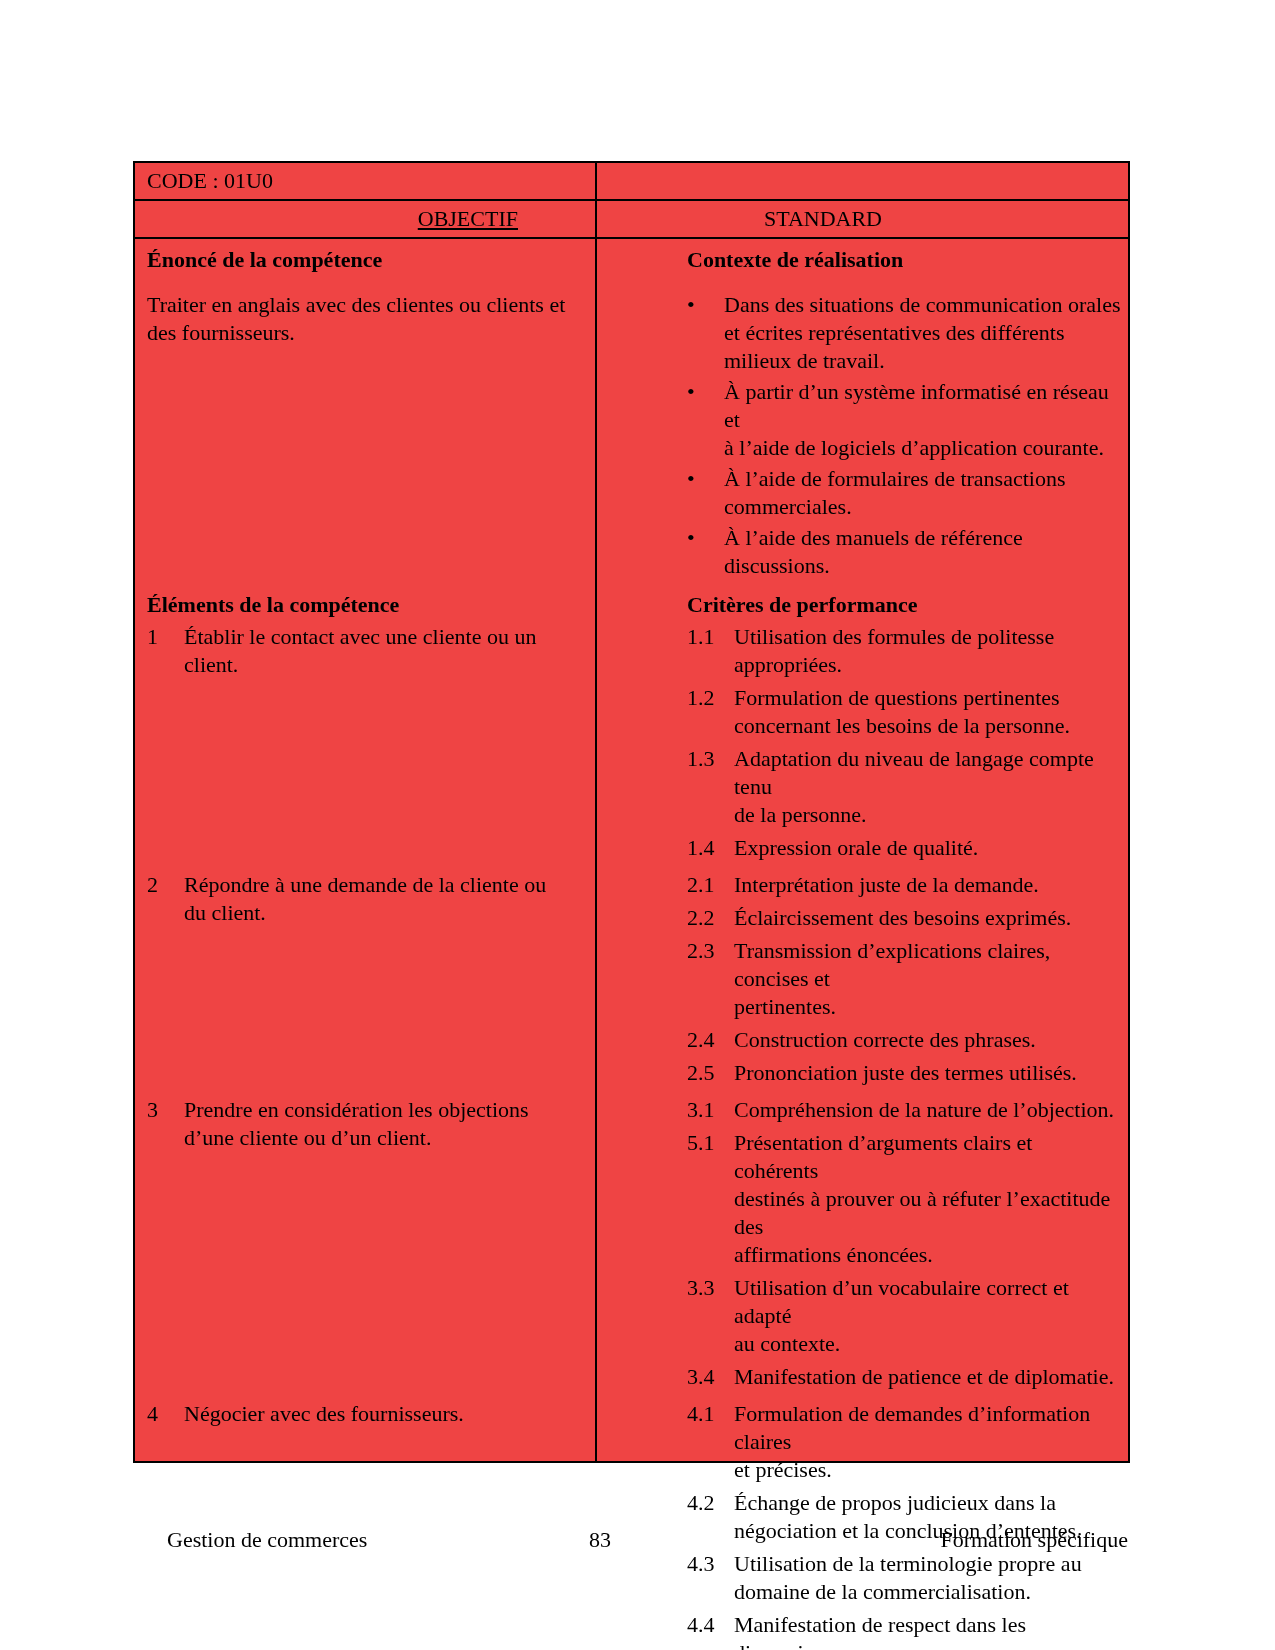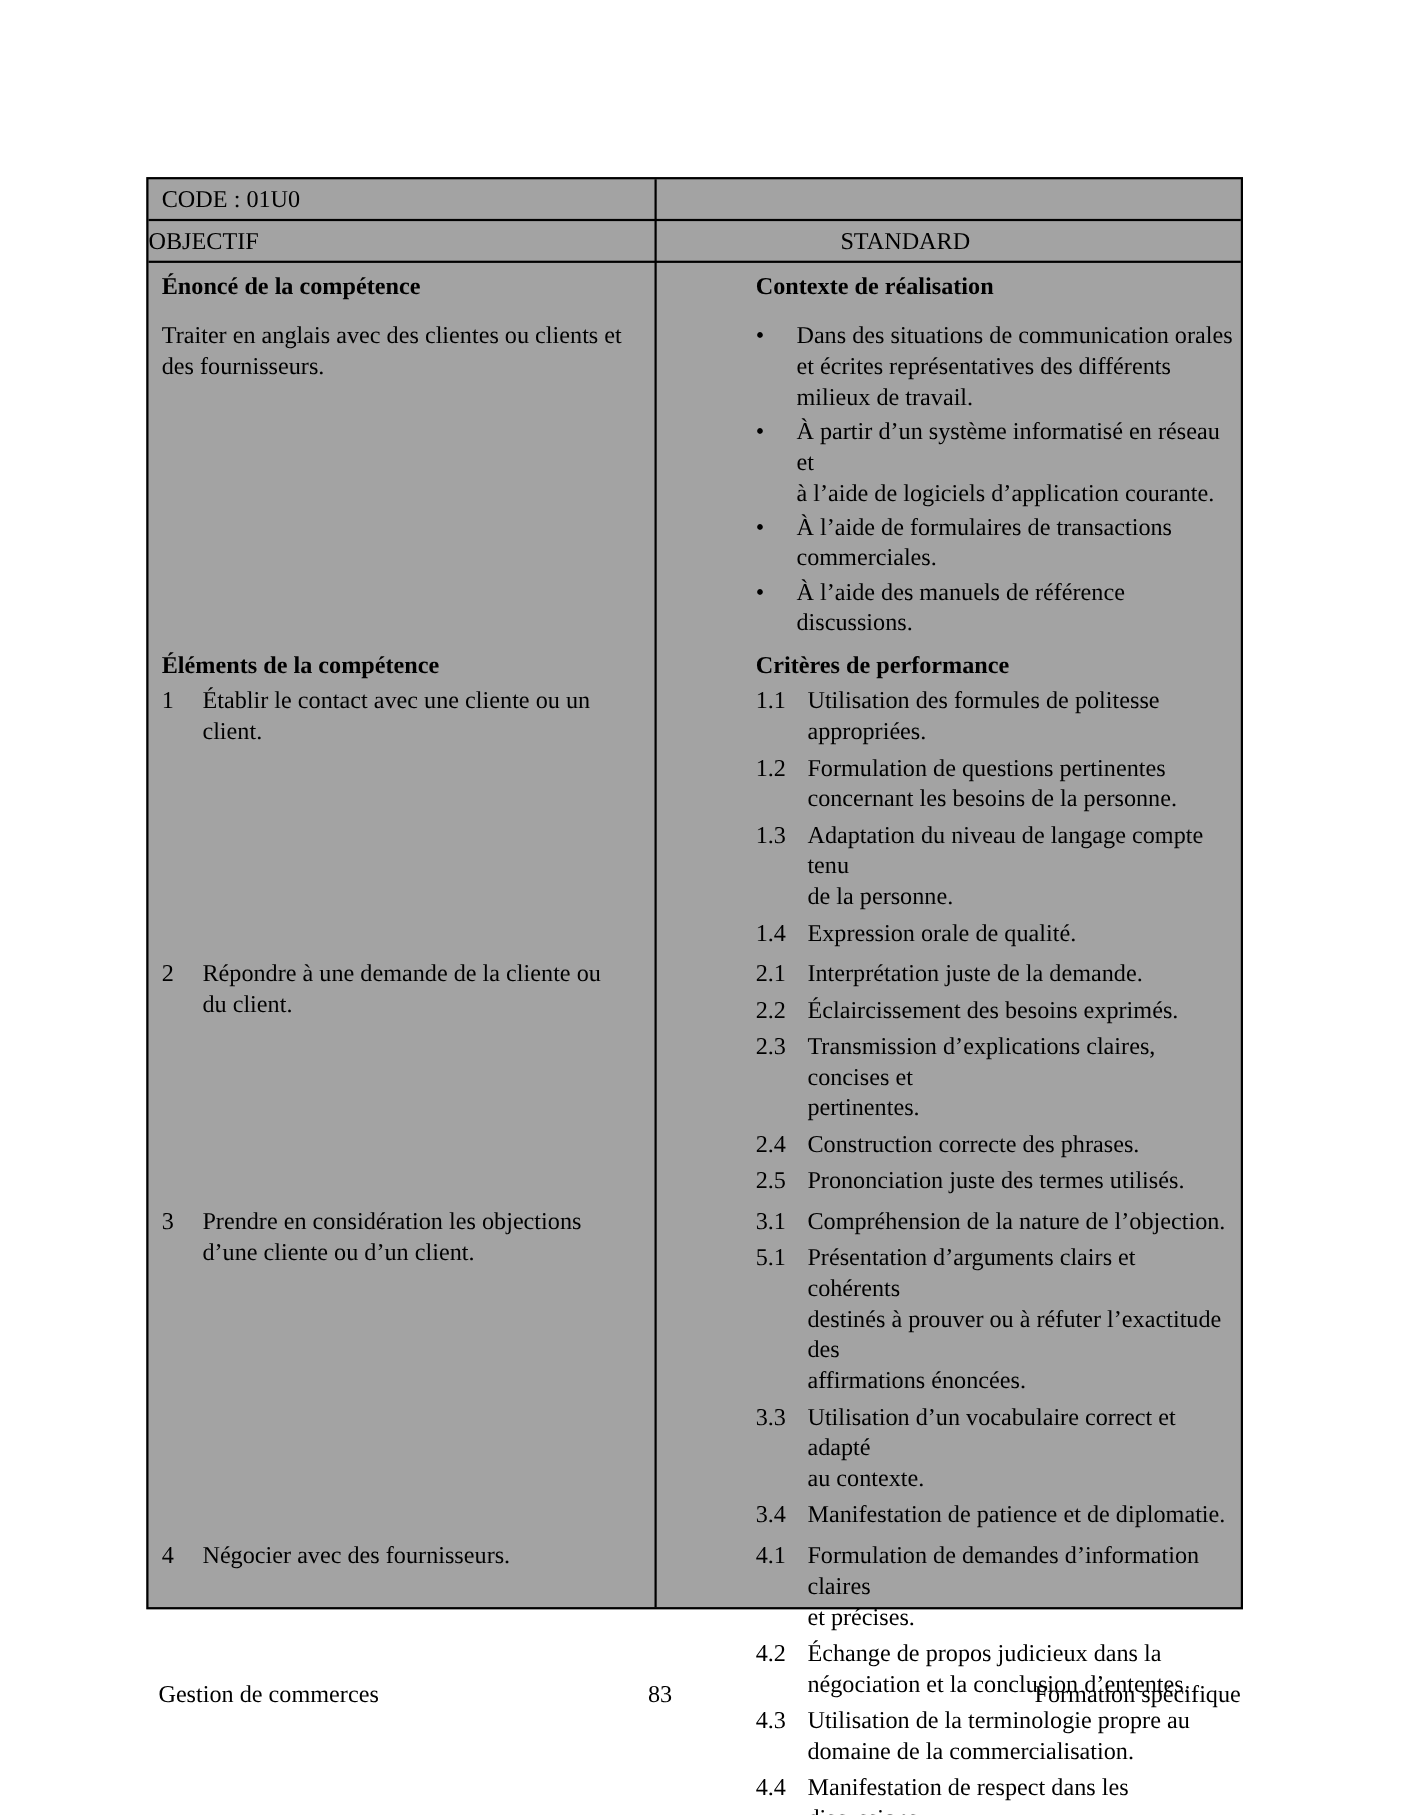--- a/index.html
+++ b/index.html
@@ -8,36 +8,36 @@
     background: #ffffff; color: #000000;
     font-family: "Liberation Serif", "DejaVu Serif", serif;
     font-size: 22px;
     position: relative;
     overflow: hidden;
   }
   .doc-table {
     position: absolute; left: 133px; top: 161px;
     width: 997px; height: 1302px;
     border: 2px solid #000; box-sizing: border-box;
-    background: #a3a3a3;
+    background: #ef4444;
   }
   .col-divider {
     position: absolute; left: 460px; top: 0; bottom: 0;
     width: 2px; background: #000;
   }
   .row-code {
     height: 38px; border-bottom: 2px solid #000;
     display: flex; align-items: center;
     padding-left: 12px; box-sizing: border-box;
   }
   .row-head {
     height: 38px; border-bottom: 2px solid #000;
     display: flex; align-items: center; box-sizing: border-box;
   }
-  .hc-left { width: 383px; text-align: left; }
+  .hc-left { width: 383px; text-align: right; text-decoration: underline; }
   .hc-right { flex: 1; text-align: center; }
   .row-body { padding-top: 7px; }
   .grp { display: flex; align-items: flex-start; }
   .grp-left { width: 542px; box-sizing: border-box; padding: 0 14px 0 12px; flex-shrink: 0; }
   .grp-right { flex: 1; box-sizing: border-box; padding: 0 6px 0 10px; }
   .sect { margin: 0; font-size: 22px; line-height: 28px; font-weight: bold; }
   .par { margin: 17px 0 17px 0; line-height: 28px; white-space: pre-line; }
   .blist { margin-top: 17px; }
   .bitem { display: flex; line-height: 28px; margin-bottom: 3px; }
   .bdot { width: 37px; flex-shrink: 0; }
@@ -47,21 +47,21 @@
   .eitem { display: flex; line-height: 28px; }
   .enum { width: 37px; flex-shrink: 0; }
   .etext { white-space: pre-line; flex: 1; }
   .citem { display: flex; line-height: 28px; margin-bottom: 5px; }
   .cnum { width: 47px; flex-shrink: 0; }
   .ctext { white-space: pre-line; flex: 1; }
   .footer {
     position: absolute; left: 135px; top: 1526px;
     width: 995px; height: 28px; line-height: 28px;
   }
-  .f-left { position: absolute; left: 9px; }
+  .f-left { position: absolute; left: 32px; }
   .f-center { position: absolute; left: 465px; transform: translateX(-50%); }
   .f-right { position: absolute; right: 2px; }
 </style>
 </head>
 <body>
 
 <div class="doc-table">
   <div class="col-divider"></div>
 
   <div class="row-code">

